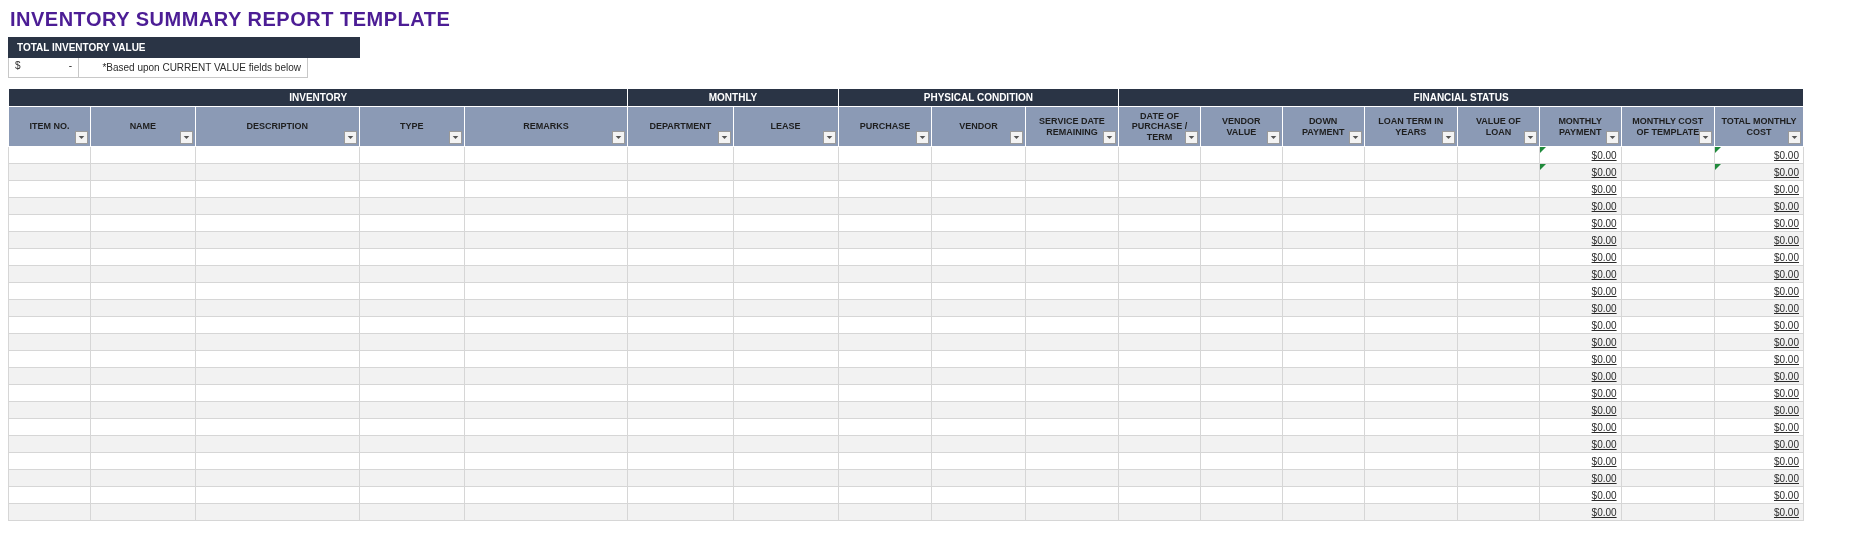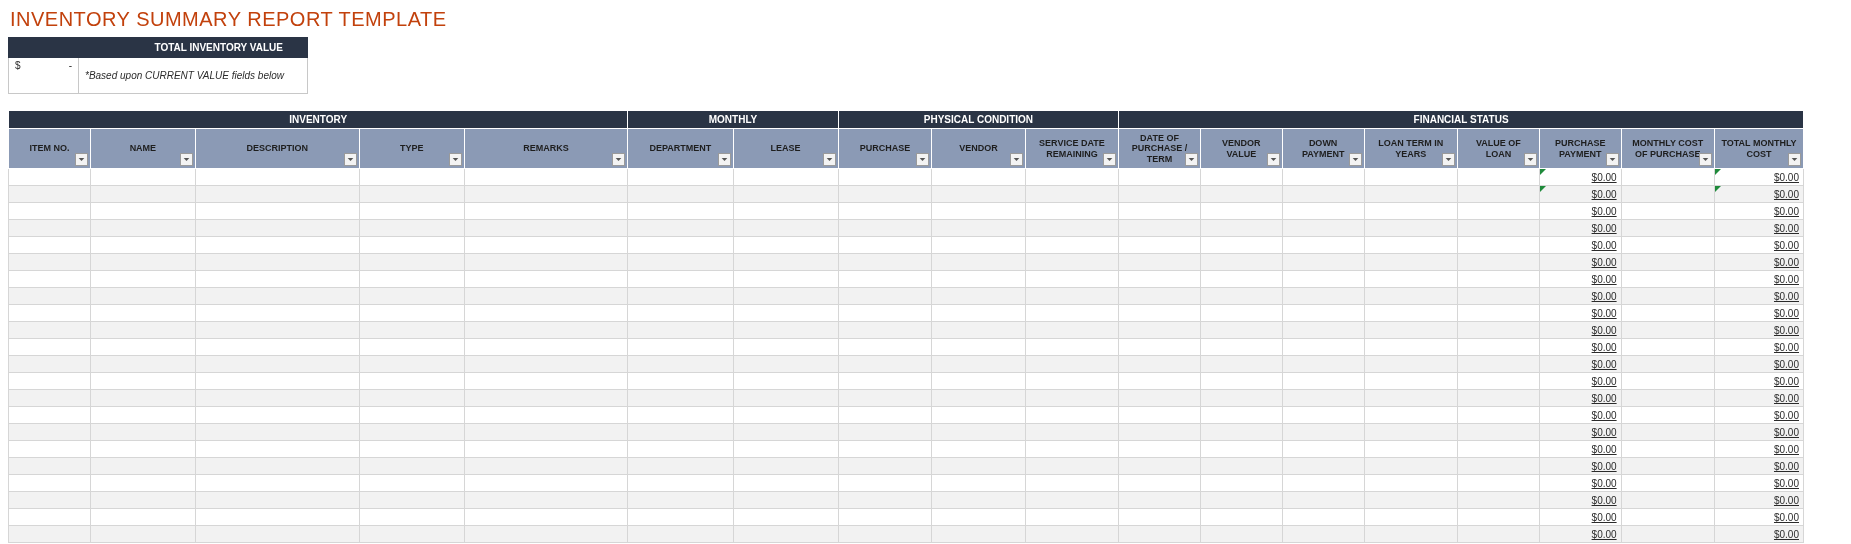--- a/index.html
+++ b/index.html
@@ -8,61 +8,60 @@
     padding: 8px;
     font-family: Arial, Helvetica, sans-serif;
     font-size: 11px;
     color: #2b2b2b;
     background: #fff;
     width: 1851px;
   }
   .title {
     font-family: "Arial Narrow", Arial, sans-serif;
     font-size: 20px;
-    font-weight: 400;
-    color: #c2410c;
+    font-weight: 700;
+    color: #4c1d95;
     letter-spacing: 0.5px;
     margin: 0 0 6px 2px;
   }
   .tiv-bar {
     background: #2a3445;
     color: #fff;
     font-weight: 700;
     font-size: 10px;
-    padding: 4px 24px;
-    width: 300px;
+    padding: 4px 8px;
+    width: 352px;
     border: 1px solid #2a3445;
-    text-align: right;
   }
   .tiv-row {
     display: flex;
     align-items: stretch;
     width: 300px;
     border: 1px solid #c8c8c8;
     border-top: none;
   }
   .tiv-val {
     width: 70px;
     padding: 2px 6px;
     font-size: 10px;
     border-right: 1px solid #c8c8c8;
     display:flex; justify-content:space-between;
   }
   .tiv-note {
     flex: 1;
-    padding: 12px 6px;
-    font-style: italic;
+    padding: 4px 6px;
     font-size: 10px;
+    text-align: right;
   }
 
   table.main {
     border-collapse: collapse;
     table-layout: fixed;
     width: 1796px;
-    margin-top: 16px;
+    margin-top: 10px;
   }
   .grp th {
     background: #2a3445;
     color: #fff;
     font-weight: 700;
     font-size: 10px;
     text-align: center;
     padding: 3px 4px;
     border: 1px solid #ffffff;
   }
@@ -291,29 +290,29 @@
         </th>
         <th>
           <span class="lbl">VALUE OF LOAN</span>
           <span class="farrow">
             <svg viewBox="0 0 10 10">
               <path d="M1 3 L5 7 L9 3 Z" fill="#555"></path>
             </svg>
           </span>
         </th>
         <th>
-          <span class="lbl">PURCHASE PAYMENT</span>
-          <span class="farrow">
-            <svg viewBox="0 0 10 10">
-              <path d="M1 3 L5 7 L9 3 Z" fill="#555"></path>
-            </svg>
-          </span>
-        </th>
-        <th>
-          <span class="lbl">MONTHLY COST OF PURCHASE</span>
+          <span class="lbl">MONTHLY PAYMENT</span>
+          <span class="farrow">
+            <svg viewBox="0 0 10 10">
+              <path d="M1 3 L5 7 L9 3 Z" fill="#555"></path>
+            </svg>
+          </span>
+        </th>
+        <th>
+          <span class="lbl">MONTHLY COST OF TEMPLATE</span>
           <span class="farrow">
             <svg viewBox="0 0 10 10">
               <path d="M1 3 L5 7 L9 3 Z" fill="#555"></path>
             </svg>
           </span>
         </th>
         <th>
           <span class="lbl">TOTAL MONTHLY COST</span>
           <span class="farrow">
             <svg viewBox="0 0 10 10">

